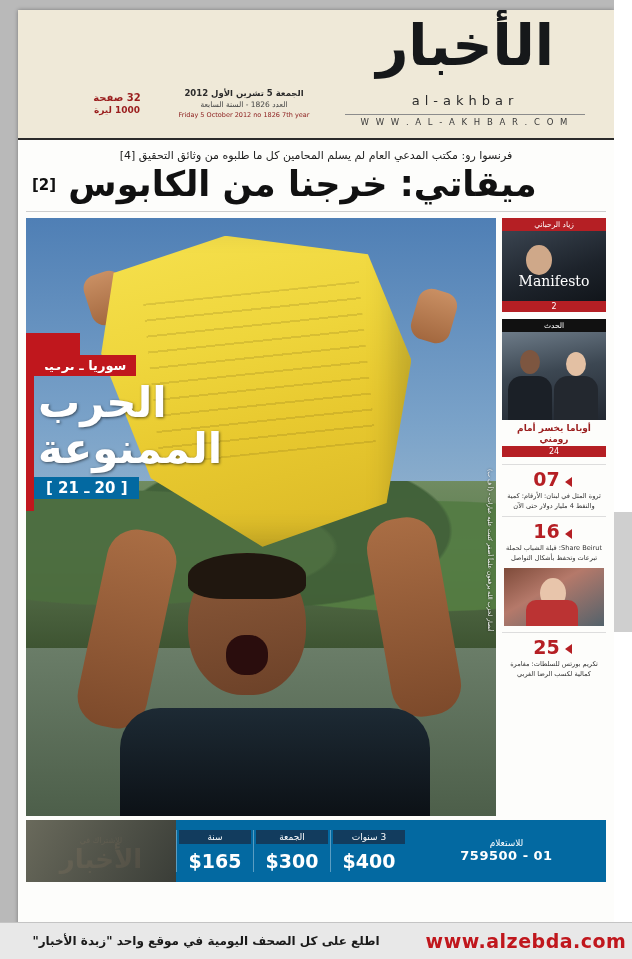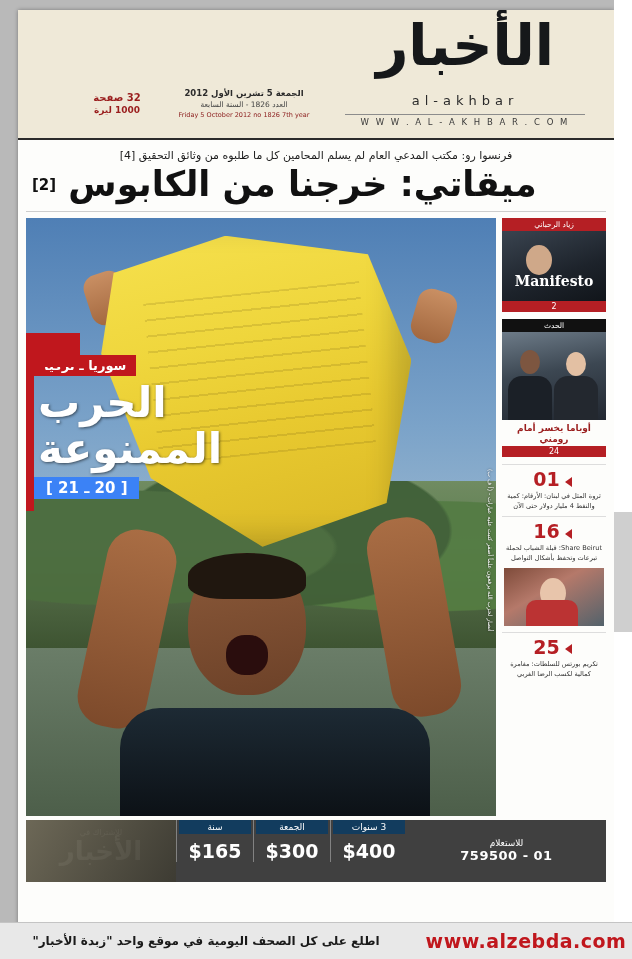--- a/index.html
+++ b/index.html
@@ -165,21 +165,21 @@
   }
   .side-img.obama .s1 { left: 6px; }
   .side-img.obama .s2 { right: 8px; background:#23282f;}
   .manifesto-word {
     position: absolute;
     bottom: 12px;
     left: 0; right: 0;
     text-align: center;
     color: #fff;
     font-size: 14px;
-    font-weight: bold;
+    font-weight: normal;
     font-family: "DejaVu Serif", serif;
   }
   .side-num {
     background: #b51f24;
     color: #fff;
     font-size: 8px;
     text-align: center;
     padding: 1px 0;
   }
   .side-cap {
@@ -348,42 +348,42 @@
     line-height: 1.08;
     margin-top: 4px;
     text-shadow: 1px 1px 3px rgba(0,0,0,.55);
     direction: rtl;
     text-align: left;
     padding-left: 4px;
   }
   .ov-title .l2 { display:block; }
   .ov-pages {
     display: inline-block;
-    background: #3b82f6;
+    background: #0369a1;
     color: #fff;
     font-size: 15px;
     font-weight: bold;
     padding: 2px 12px;
     margin-top: 6px;
   }
   .ov-bar-left {
     position:absolute;
     left: -8px; top: 6px;
     width: 16px; height: 150px;
     background: #c0171d;
   }
 
   
   .subs {
     margin: 8px 8px 0;
     height: 62px;
-    background: #404040;
+    background: #0369a1;
     display: flex;
     flex-direction: row-reverse;
-    align-items: flex-start;
+    align-items: center;
     overflow: hidden;
     position: relative;
   }
   .subs-logo {
     width: 150px;
     color: #fff;
     text-align: center;
     direction: rtl;
     padding-top: 8px;
     box-sizing: border-box;
@@ -552,21 +552,21 @@
             <div class="suit s2"></div>
             <div class="mini-face f1"></div>
             <div class="mini-face f2"></div>
           </div>
           <div class="side-cap">أوباما يخسر أمام رومني</div>
           <div class="side-num">24</div>
         </div>
 
         <div class="teaser">
           <span class="teaser-arrow"></span>
-          <span class="teaser-num">01</span>
+          <span class="teaser-num">07</span>
           <div class="teaser-txt">ثروة المثل في لبنان: الأرقام: كمية والنفط 4 مليار دولار حتى الآن</div>
         </div>
 
         <div class="teaser">
           <span class="teaser-arrow"></span>
           <span class="teaser-num">16</span>
           <div class="teaser-txt">Share Beirut: قبلة الشباب لحملة تبرعات وتحفظ بأشكال التواصل</div>
           <div class="teaser-photo">
             <div class="girl"></div>
             <div class="scarf"></div>

